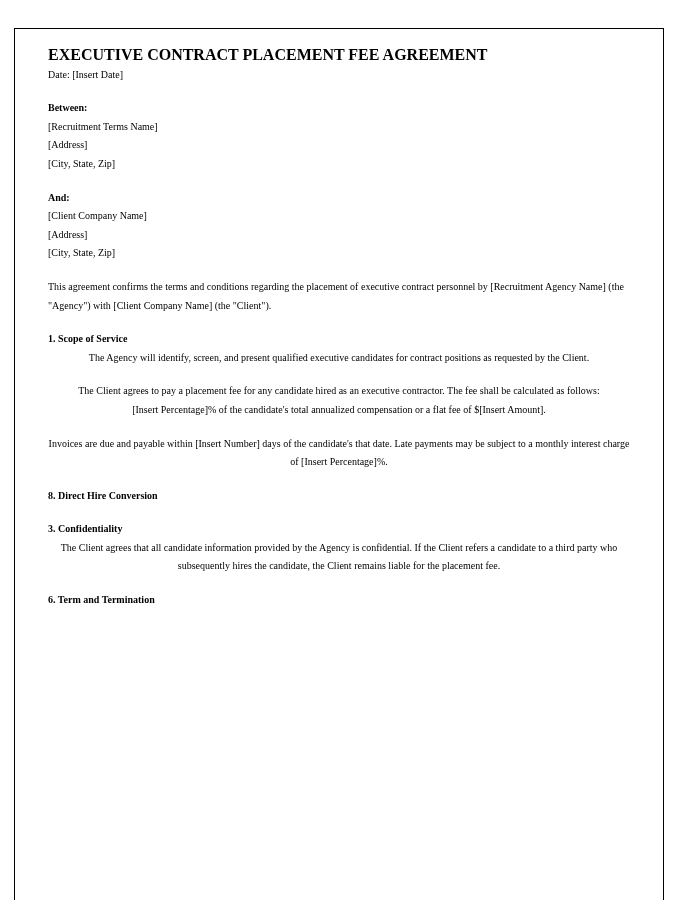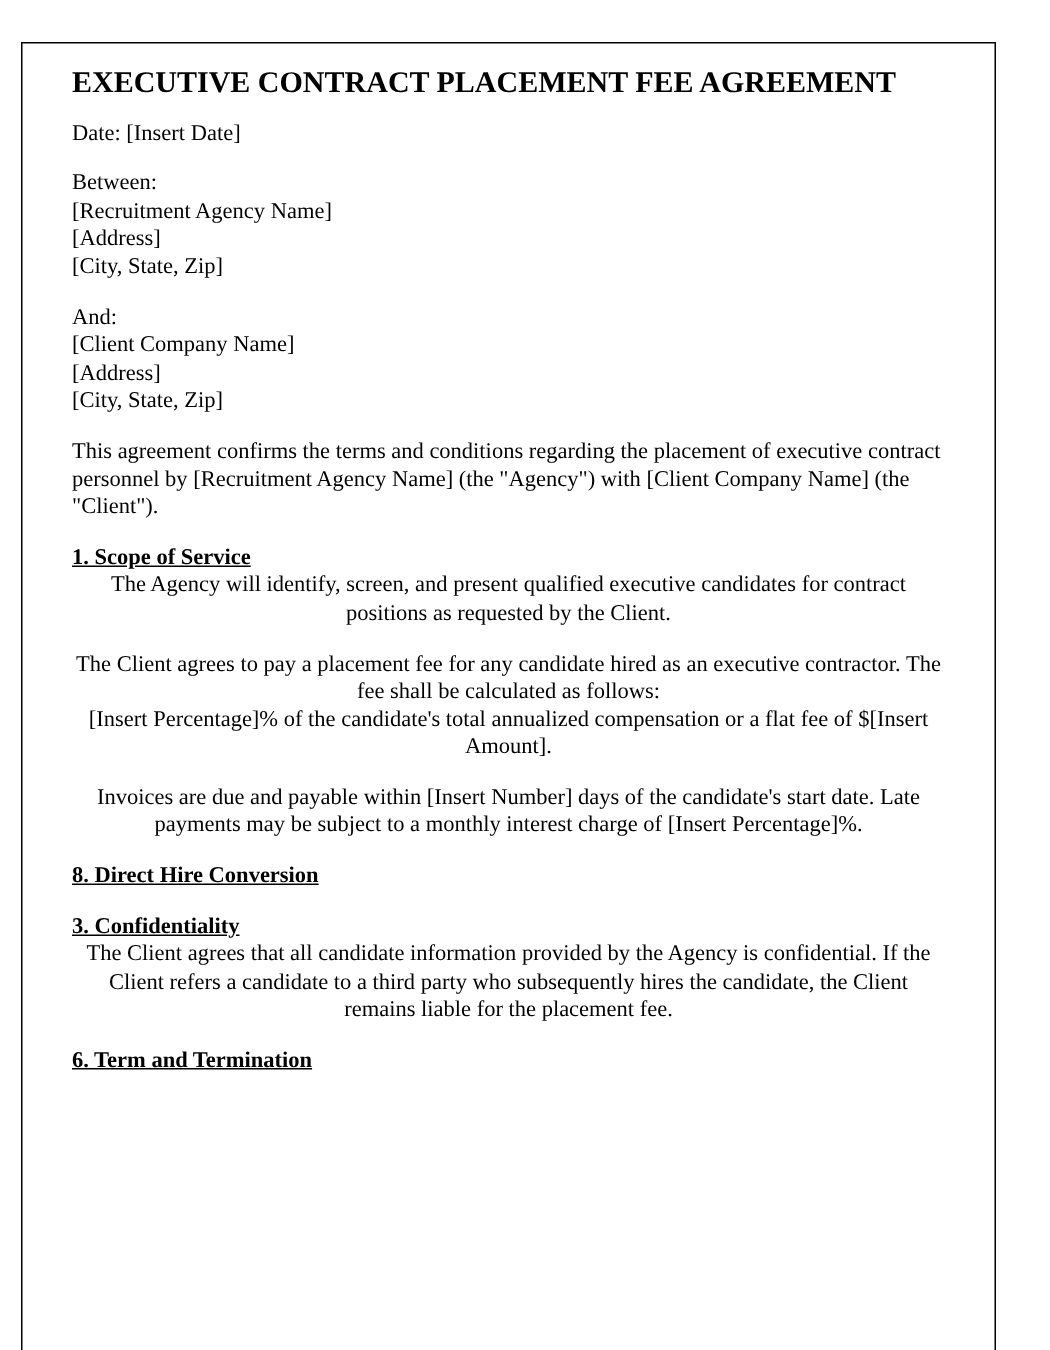--- a/index.html
+++ b/index.html
@@ -20,63 +20,62 @@
     left: 14px;
     top: 28px;
     width: 650px;
     height: 1040px; 
     border: 1px solid #000000;
     box-sizing: border-box;
     padding: 17px 33px;
     background: #ffffff;
   }
   .doc-title {
-    font-size: 20px;
+    font-size: 16px;
     font-weight: bold;
     line-height: 18.6px;
-    margin: 0 0 15px 0;
+    margin: 0 0 1px 0;
   }
   p {
-    font-size: 15px;
+    font-size: 10px;
     line-height: 18.6px;
     margin: 0;
   }
   .para {
     margin: 0 0 15px 0;
   }
   .block {
     margin: 0 0 15px 0;
   }
   .bold {
-    font-weight: normal;
+    font-weight: bold;
   }
   .section {
     margin: 0 0 15px 0;
   }
   .section-heading {
     font-weight: bold;
-    text-decoration: underline;
   }
   .section-body {
     white-space: pre-line;
     text-align: center;
   }
 </style>
 </head>
 <body>
 
 <div class="page-border">
 
   <div class="doc-title">EXECUTIVE CONTRACT PLACEMENT FEE AGREEMENT</div>
 
   <p class="para">Date: [Insert Date]</p>
 
   <div class="block">
     <p class="bold">Between:</p>
-    <p>[Recruitment Agency Name]</p>
+    <p>[Recruitment Terms Name]</p>
     <p>[Address]</p>
     <p>[City, State, Zip]</p>
   </div>
 
   <div class="block">
     <p class="bold">And:</p>
     <p>[Client Company Name]</p>
     <p>[Address]</p>
     <p>[City, State, Zip]</p>
   </div>
@@ -87,21 +86,21 @@
     <p class="section-heading">1. Scope of Service</p>
     <p class="section-body">The Agency will identify, screen, and present qualified executive candidates for contract positions as requested by the Client.</p>
   </div>
 
   <div class="section">
     <p class="section-body">The Client agrees to pay a placement fee for any candidate hired as an executive contractor. The fee shall be calculated as follows:
 [Insert Percentage]% of the candidate's total annualized compensation or a flat fee of $[Insert Amount].</p>
   </div>
 
   <div class="section">
-    <p class="section-body">Invoices are due and payable within [Insert Number] days of the candidate's start date. Late payments may be subject to a monthly interest charge of [Insert Percentage]%.</p>
+    <p class="section-body">Invoices are due and payable within [Insert Number] days of the candidate's that date. Late payments may be subject to a monthly interest charge of [Insert Percentage]%.</p>
   </div>
 
   <div class="section">
     <p class="section-heading">8. Direct Hire Conversion</p>
   </div>
 
   <div class="section">
     <p class="section-heading">3. Confidentiality</p>
     <p class="section-body">The Client agrees that all candidate information provided by the Agency is confidential. If the Client refers a candidate to a third party who subsequently hires the candidate, the Client remains liable for the placement fee.</p>
   </div>

